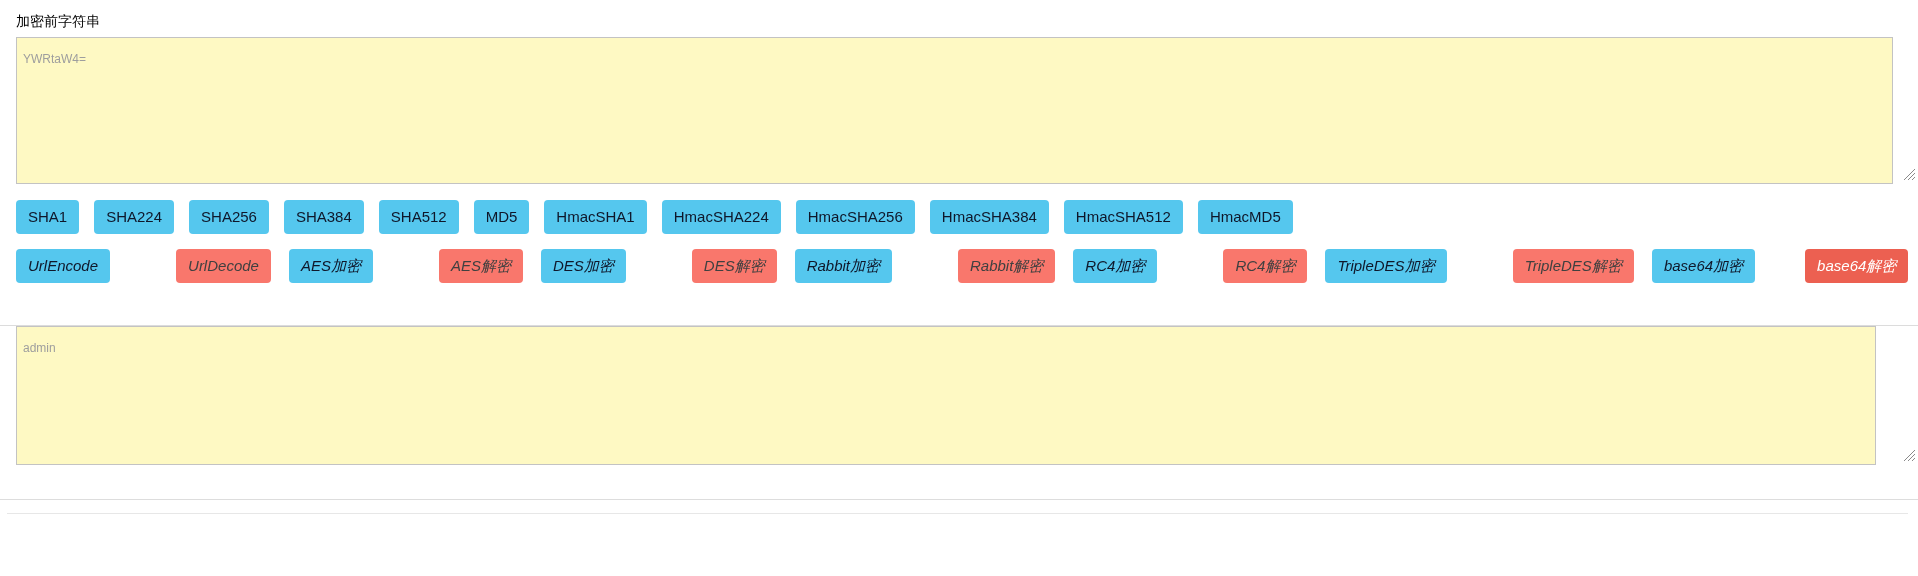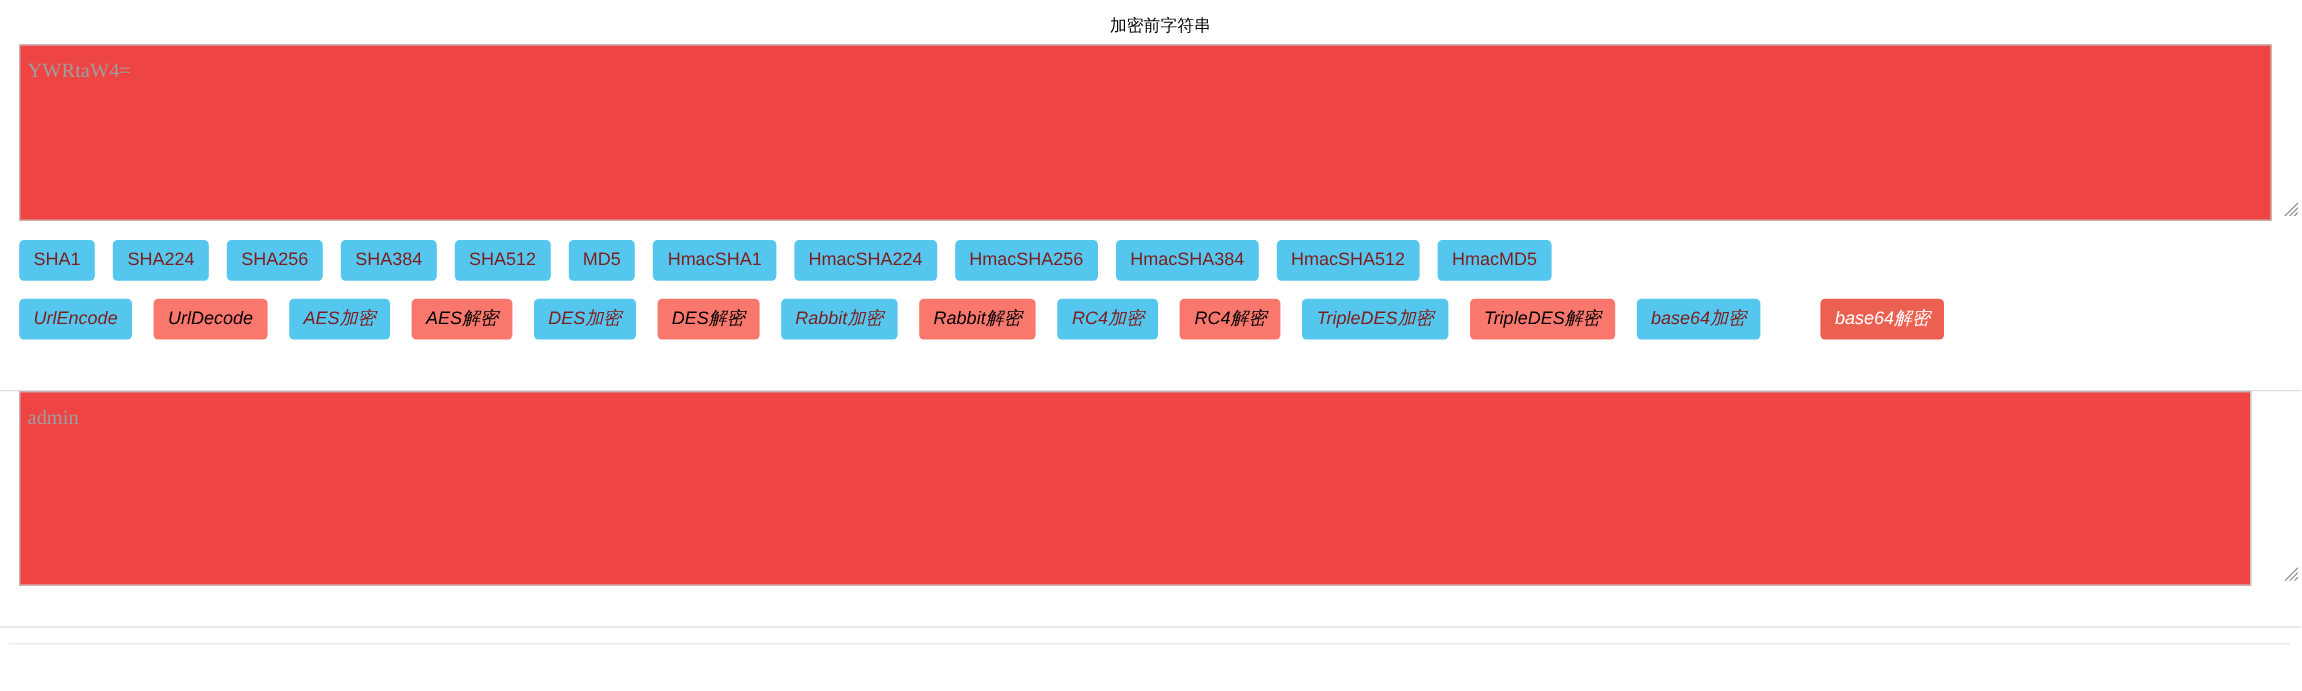--- a/index.html
+++ b/index.html
@@ -13,46 +13,45 @@
     width: 1918px;
     height: 576px;
     overflow: hidden;
     background: #ffffff;
   }
   .field-label {
     margin: 0 0 9px 16px;
     font-size: 14px;
     color: #000000;
     line-height: 14px;
-    text-align: center;
   }
   .label-top { padding-top: 14px; }
   .ta-wrap {
     position: relative;
     margin-left: 16px;
   }
   .ta-wrap textarea {
     display: block;
     box-sizing: border-box;
     border: 1px solid #c3c3c3;
-    background: #ef4444;
+    background: #fef9c3;
     resize: none;
     outline: none;
     padding: 10px 6px;
-    font-size: 17px;
+    font-size: 12px;
     color: #333333;
-    font-family: Liberation Serif, serif;
+    font-family: Liberation Sans, sans-serif;
     line-height: 22px;
   }
   .ta-wrap textarea::placeholder {
     color: #9e9e9e;
     opacity: 1;
   }
   .ta-input { width: 1877px; height: 147px; }
-  .ta-result { width: 1860px; height: 162px; }
+  .ta-result { width: 1860px; height: 139px; }
   .resize-grip {
     position: absolute;
     right: 3px;
     bottom: 4px;
     width: 12px;
     height: 12px;
     cursor: nwse-resize;
   }
   .btn-row {
     margin-left: 16px;
@@ -67,22 +66,22 @@
     padding: 0 12px;
     margin-right: 15px;
     border: none;
     border-radius: 4px;
     font-size: 15px;
     font-family: "Liberation Sans", "DejaVu Sans", sans-serif;
     cursor: pointer;
     vertical-align: top;
   }
   .row-crypto .btn { margin-right: 18px; font-style: italic; }
-  .btn.blue     { background: var(--blue, #55c7ee); color: #7f1d1d; }
-  .btn.red      { background: var(--red, #f9776c); color: #000000; }
+  .btn.blue     { background: var(--blue, #55c7ee); color: #0f172a; }
+  .btn.red      { background: var(--red, #f9776c); color: #404040; margin-left: 48px; }
   .btn.red-dark { background: var(--red-dark, #ec6051); color: #ffffff; margin-left: 32px; }
   .divider-mid {
     margin-top: 42px;
     width: 100%;
     height: 1px;
     background: #dcdcdc;
   }
   .label-result { margin-top: 24px; }
   .bottom-line-1 {
     margin-top: 34px;

